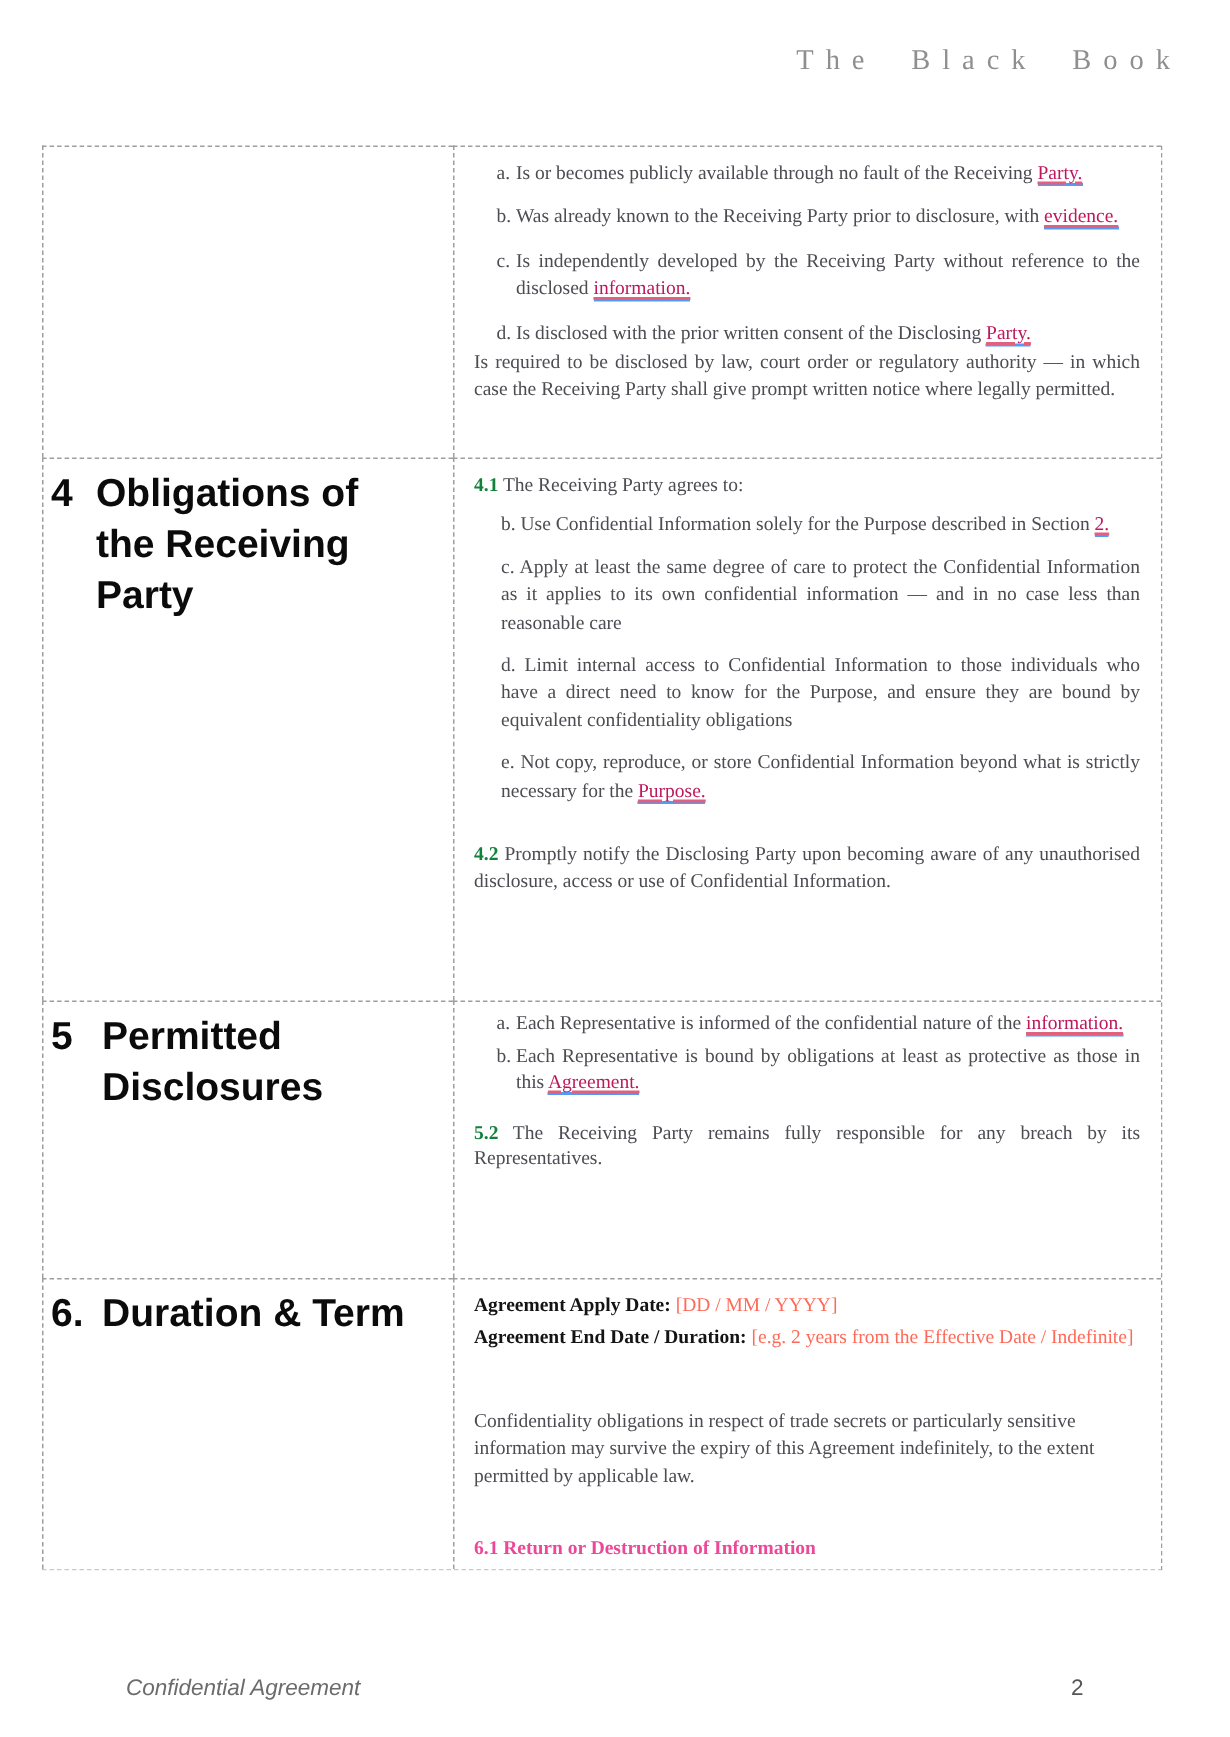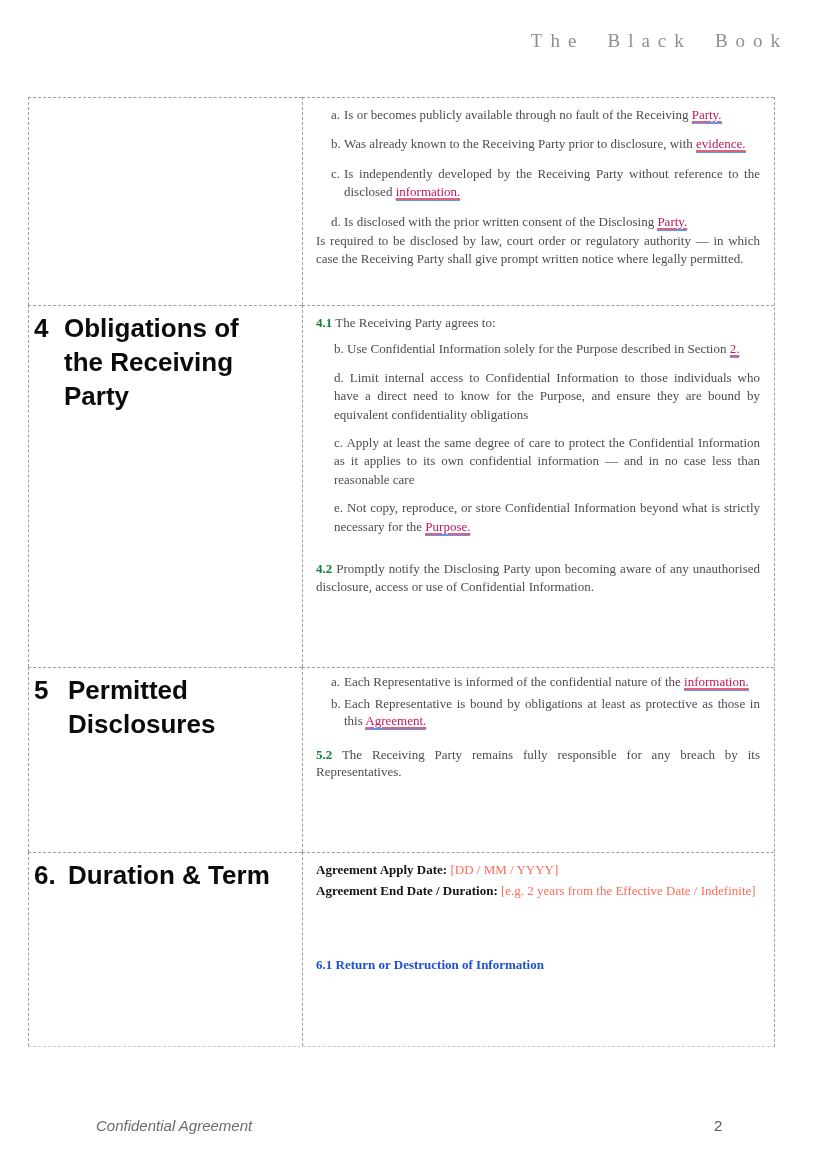--- a/index.html
+++ b/index.html
@@ -72,28 +72,28 @@
     border-bottom:2px solid #559af5;
     cursor:pointer;
     white-space:nowrap;
   }
 
   .field-line { margin-bottom:3px; text-align:left; }
   .field-label { font-weight:700; color:#141414; }
   .field-value { color:#ff6a58; }
   .spacer-lg { height:34px; }
   .spacer-md { height:18px; }
-  .bold-sub { font-weight:700; color:#1d4ed8; text-align:left; }
+  .bold-sub { font-weight:700; color:#ec4899; text-align:left; }
 
   .gap-before-42 { height:14px; }
   .gap-before-52 { height:12px; }
 
   
   .footer-title {
-    position:absolute; left:96px; top:1117px;
+    position:absolute; left:84px; top:1117px;
     font-family:"Liberation Sans", sans-serif;
     font-style:italic; font-size:15px; color:#6b6b6b;
   }
   .footer-page {
     position:absolute; left:714px; top:1117px;
     font-family:"Liberation Sans", sans-serif;
     font-size:15px; color:#565656;
   }
 </style>
 </head>
@@ -130,22 +130,22 @@
     <div class="cell head-cell">
       <div class="head-row">
         <span class="h-num">4</span>
         <span class="h-text">Obligations of the Receiving Party</span>
       </div>
     </div>
 
     <div class="cell body-cell">
       <div class="para" style="margin-bottom:8px;"><span class="num">4.1</span><span> The Receiving Party agrees to:</span></div>
       <div class="subitem"><span>b. Use Confidential Information solely for the Purpose described in Section </span><span class="link">2.</span></div>
+      <div class="subitem">c. Apply at least the same degree of care to protect the Confidential Information as it applies to its own confidential information — and in no case less than reasonable care</div>
       <div class="subitem">d. Limit internal access to Confidential Information to those individuals who have a direct need to know for the Purpose, and ensure they are bound by equivalent confidentiality obligations</div>
-      <div class="subitem">c. Apply at least the same degree of care to protect the Confidential Information as it applies to its own confidential information — and in no case less than reasonable care</div>
       <div class="subitem"><span>e. Not copy, reproduce, or store Confidential Information beyond what is strictly necessary for the </span><span class="link">Purpose.</span></div>
       <div class="gap-before-42"></div>
       <div class="para"><span class="num">4.2</span><span> Promptly notify the Disclosing Party upon becoming aware of any unauthorised disclosure, access or use of Confidential Information.</span></div>
     </div>
 
     <div class="cell head-cell">
       <div class="head-row">
         <span class="h-num" style="min-width:34px;">5</span>
         <span class="h-text">Permitted Disclosures</span>
       </div>
@@ -168,20 +168,21 @@
       <div class="head-row">
         <span class="h-num" style="min-width:34px;">6.</span>
         <span class="h-text">Duration &amp; Term</span>
       </div>
     </div>
 
     <div class="cell body-cell">
       <div class="field-line"><span class="field-label">Agreement Apply Date: </span><span class="field-value">[DD / MM / YYYY]</span></div>
       <div class="field-line"><span class="field-label">Agreement End Date / Duration: </span><span class="field-value">[e.g. 2 years from the Effective Date / Indefinite]</span></div>
       <div class="spacer-lg"></div>
+      <div class="para" style="text-align:left;">Confidentiality obligations in respect of trade secrets or particularly sensitive information may survive the expiry of this Agreement indefinitely, to the extent permitted by applicable law.</div>
       <div class="spacer-md"></div>
       <div class="bold-sub">6.1 Return or Destruction of Information</div>
     </div>
 
   </div>
 
   <div class="footer-title">Confidential Agreement</div>
   <div class="footer-page">2</div>
 
 </div>

